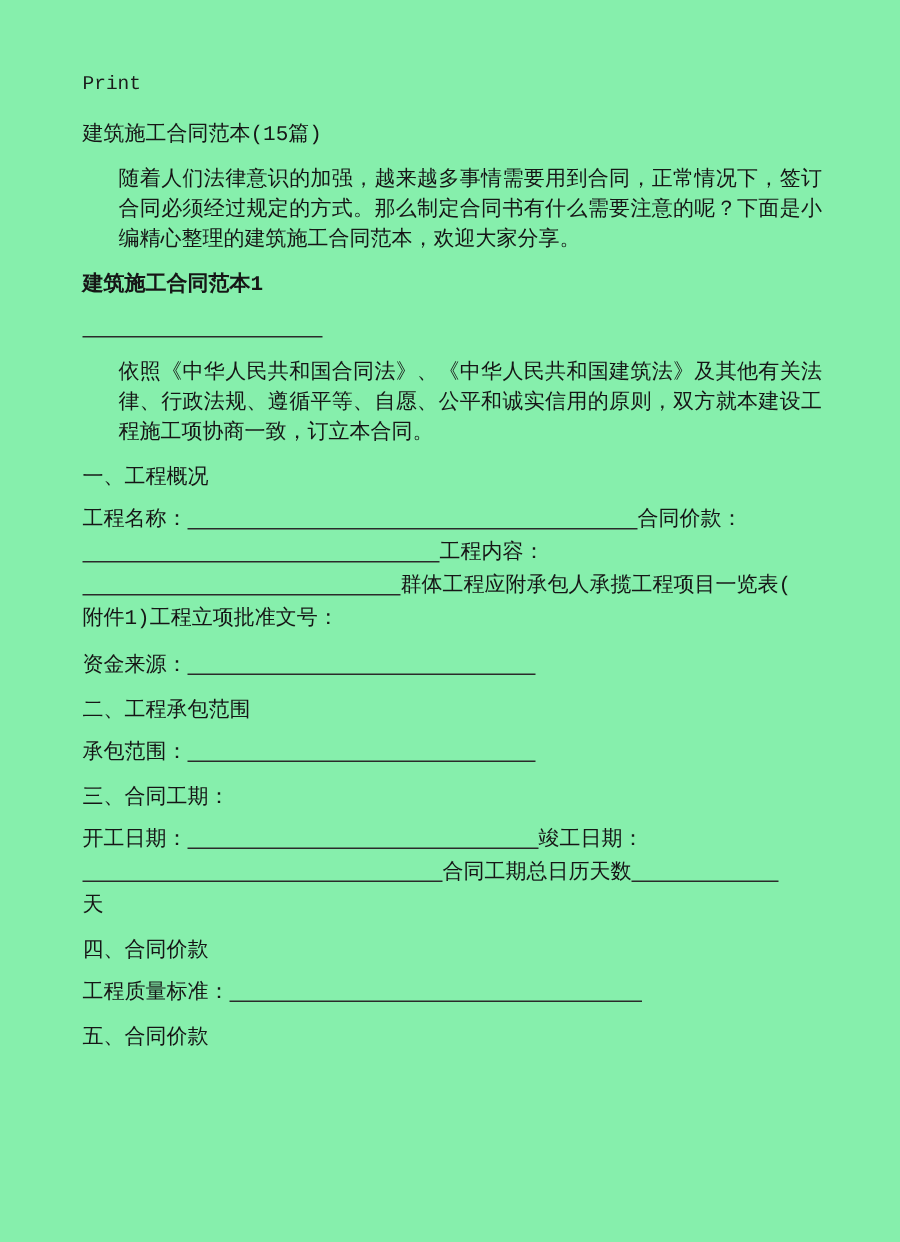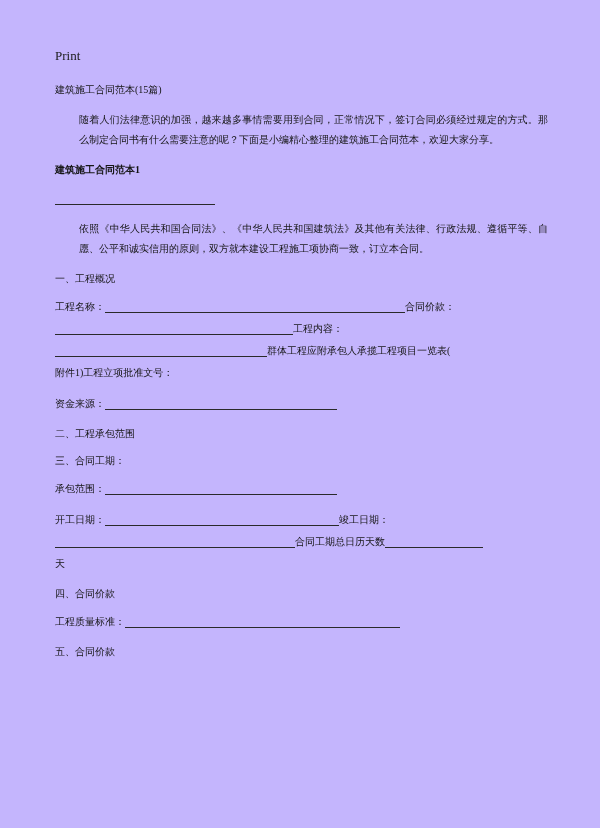--- a/index.html
+++ b/index.html
@@ -9,40 +9,41 @@
     background: #ffffff;
     color: #161616;
     font-family: "Liberation Serif", "DejaVu Serif", serif;
     overflow: hidden;
   }
   .page {
     box-sizing: border-box;
     width: 600px;
     height: 828px;
     padding: 46px 52px 0 55px;
-    background: #c4b5fd;
+    background: #86efac;
+    font-family: Liberation Mono, monospace;
   }
   .print {
     font-size: 13px;
     line-height: 20px;
     margin-bottom: 14px;
     color: #1b1b1b;
     cursor: pointer;
     width: -moz-fit-content;
     width: fit-content;
   }
   .title {
     font-size: 19px;
     font-weight: bold;
     text-align: center;
     line-height: 22px;
     margin: 0 0 18px 0;
     letter-spacing: 0.5px;
   }
-  .block { font-size: 10px; line-height: 20px; }
+  .block { font-size: 14px; line-height: 20px; }
   .b-subtitle   { margin-bottom: 10px; }
   .b-paragraph  { margin-bottom: 10px; text-align: justify; margin-left: 24px; }
   .b-heading    { margin-bottom: 8px; font-weight: bold; }
   .b-section    { margin-bottom: 7px; }
   .b-fieldgroup { margin-bottom: 9px; }
   .field-line   { line-height: 22px; white-space: nowrap; }
   .seg-blank {
     display: inline-block;
     height: 14px;
     border-bottom: 1px solid #2a2a2a;
@@ -66,24 +67,24 @@
       <div class="block b-fieldgroup">
         <div class="field-line"><span class="seg-text">工程名称：</span><span class="seg-blank" style="width: 300px;"></span><span class="seg-text">合同价款：</span></div>
         <div class="field-line"><span class="seg-blank" style="width: 238px;"></span><span class="seg-text">工程内容：</span></div>
         <div class="field-line"><span class="seg-blank" style="width: 212px;"></span><span class="seg-text">群体工程应附承包人承揽工程项目一览表(</span></div>
         <div class="field-line"><span class="seg-text">附件1)工程立项批准文号：</span></div>
       </div>
       <div class="block b-fieldgroup">
         <div class="field-line"><span class="seg-text">资金来源：</span><span class="seg-blank" style="width: 232px;"></span></div>
       </div>
       <div class="block b-section">二、工程承包范围</div>
-      <div class="block b-section">三、合同工期：</div>
       <div class="block b-fieldgroup">
         <div class="field-line"><span class="seg-text">承包范围：</span><span class="seg-blank" style="width: 232px;"></span></div>
       </div>
+      <div class="block b-section">三、合同工期：</div>
       <div class="block b-fieldgroup">
         <div class="field-line"><span class="seg-text">开工日期：</span><span class="seg-blank" style="width: 234px;"></span><span class="seg-text">竣工日期：</span></div>
         <div class="field-line"><span class="seg-blank" style="width: 240px;"></span><span class="seg-text">合同工期总日历天数</span><span class="seg-blank" style="width: 98px;"></span></div>
         <div class="field-line"><span class="seg-text">天</span></div>
       </div>
       <div class="block b-section">四、合同价款</div>
       <div class="block b-fieldgroup">
         <div class="field-line"><span class="seg-text">工程质量标准：</span><span class="seg-blank" style="width: 275px;"></span></div>
       </div>
       <div class="block b-section">五、合同价款</div>

